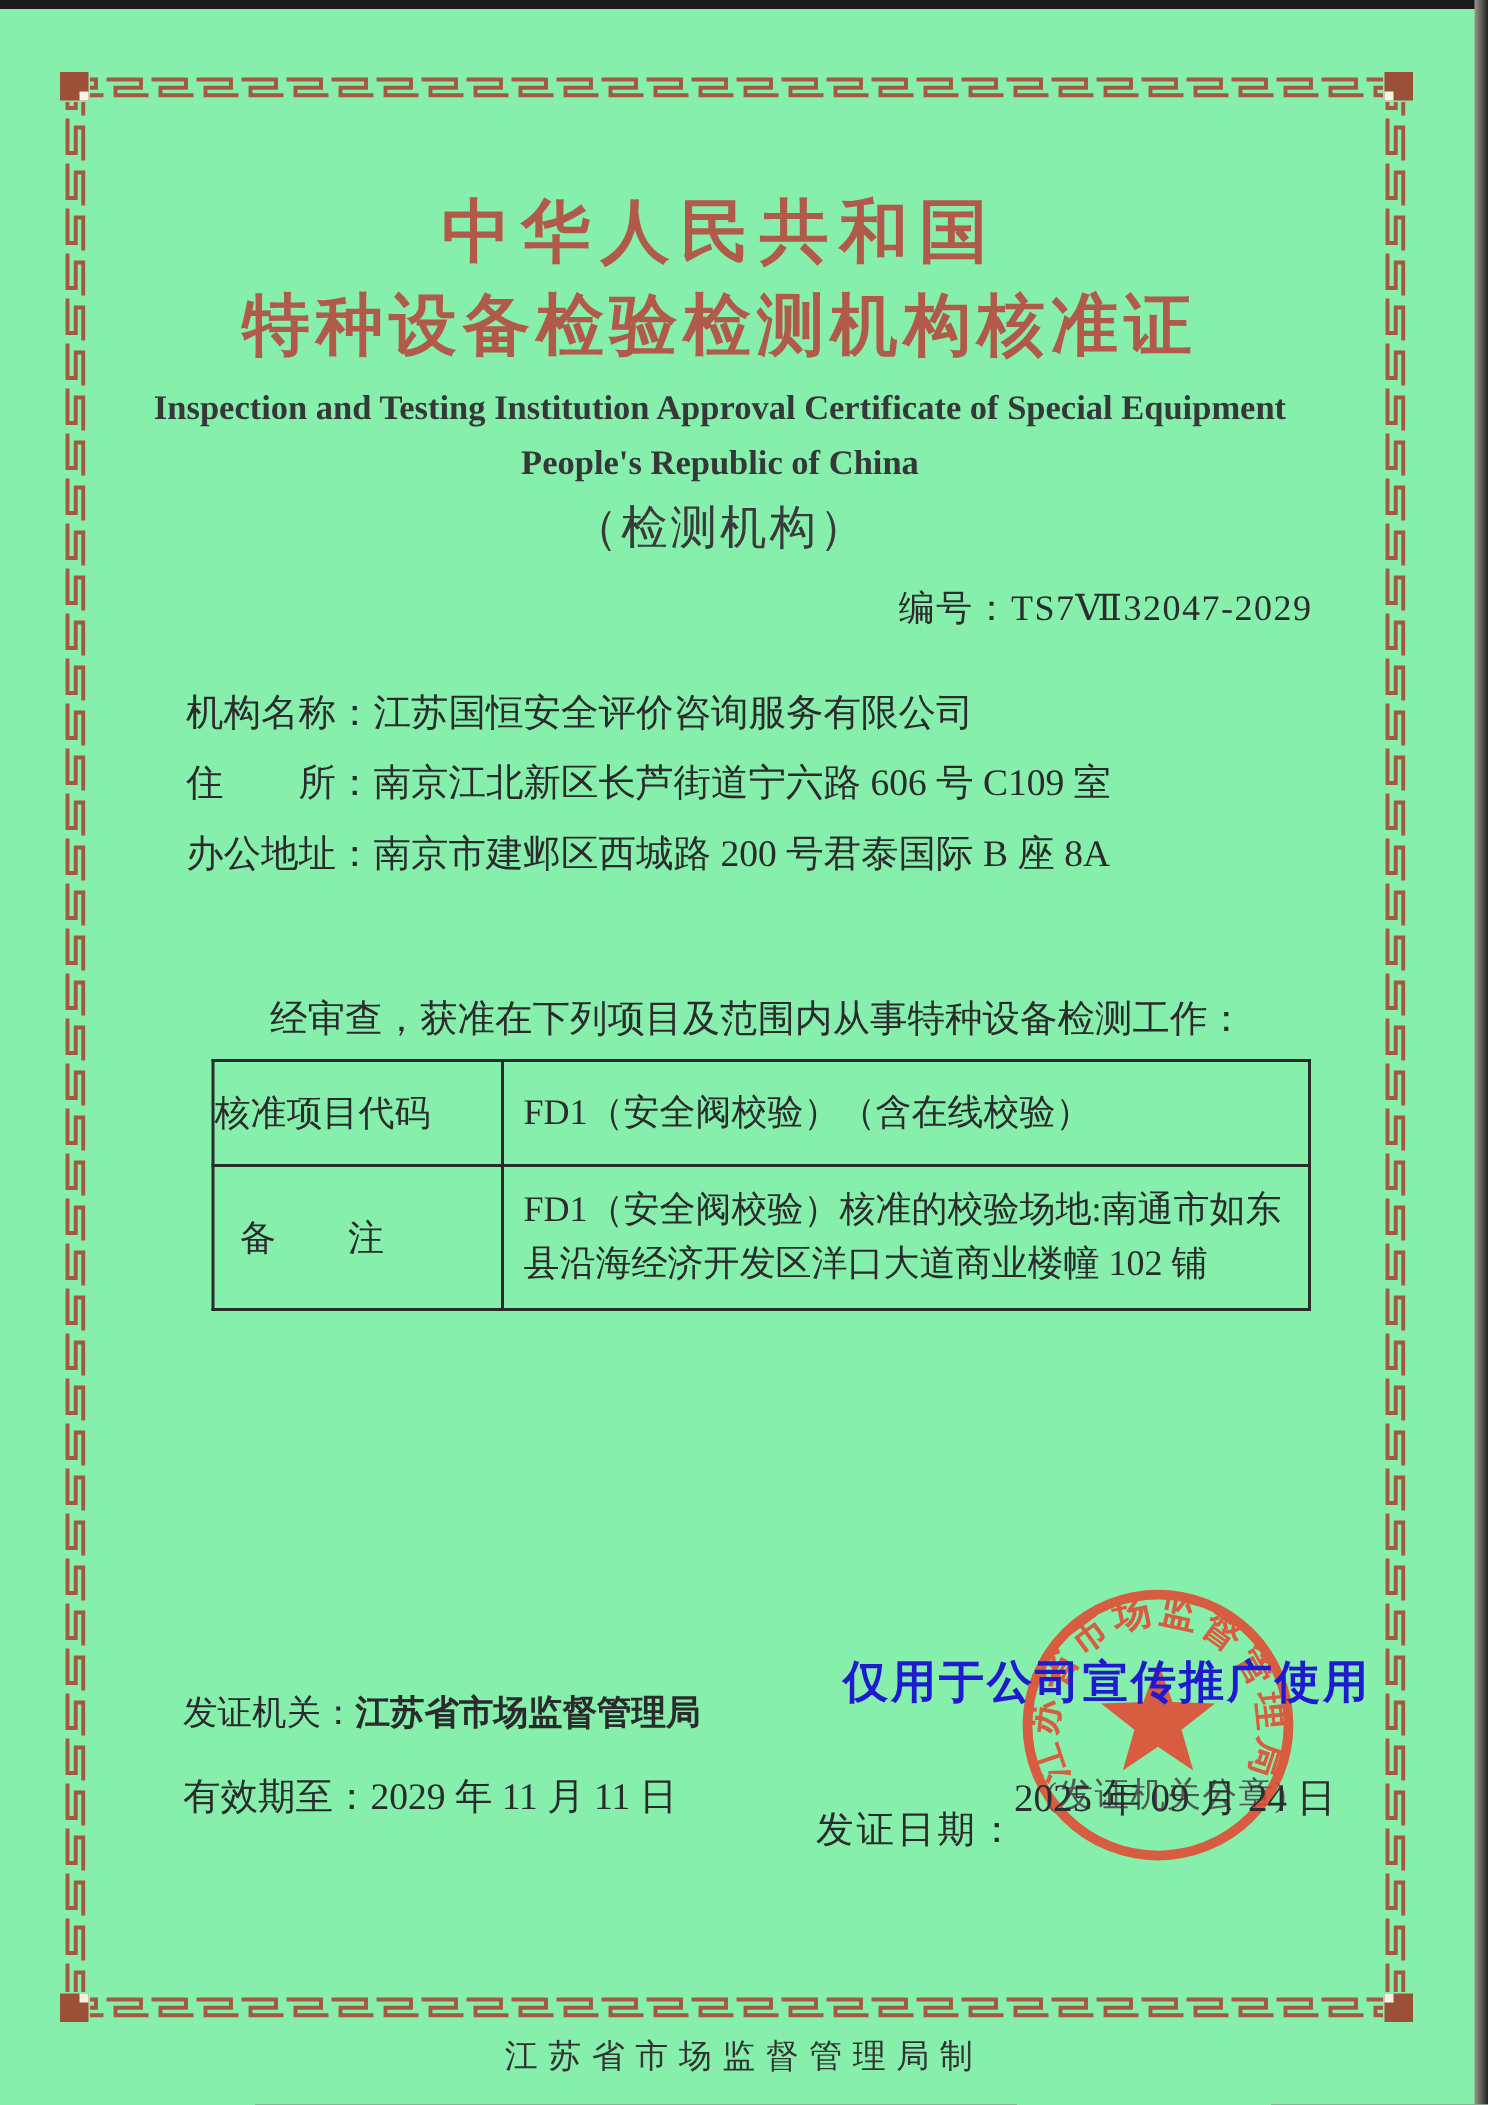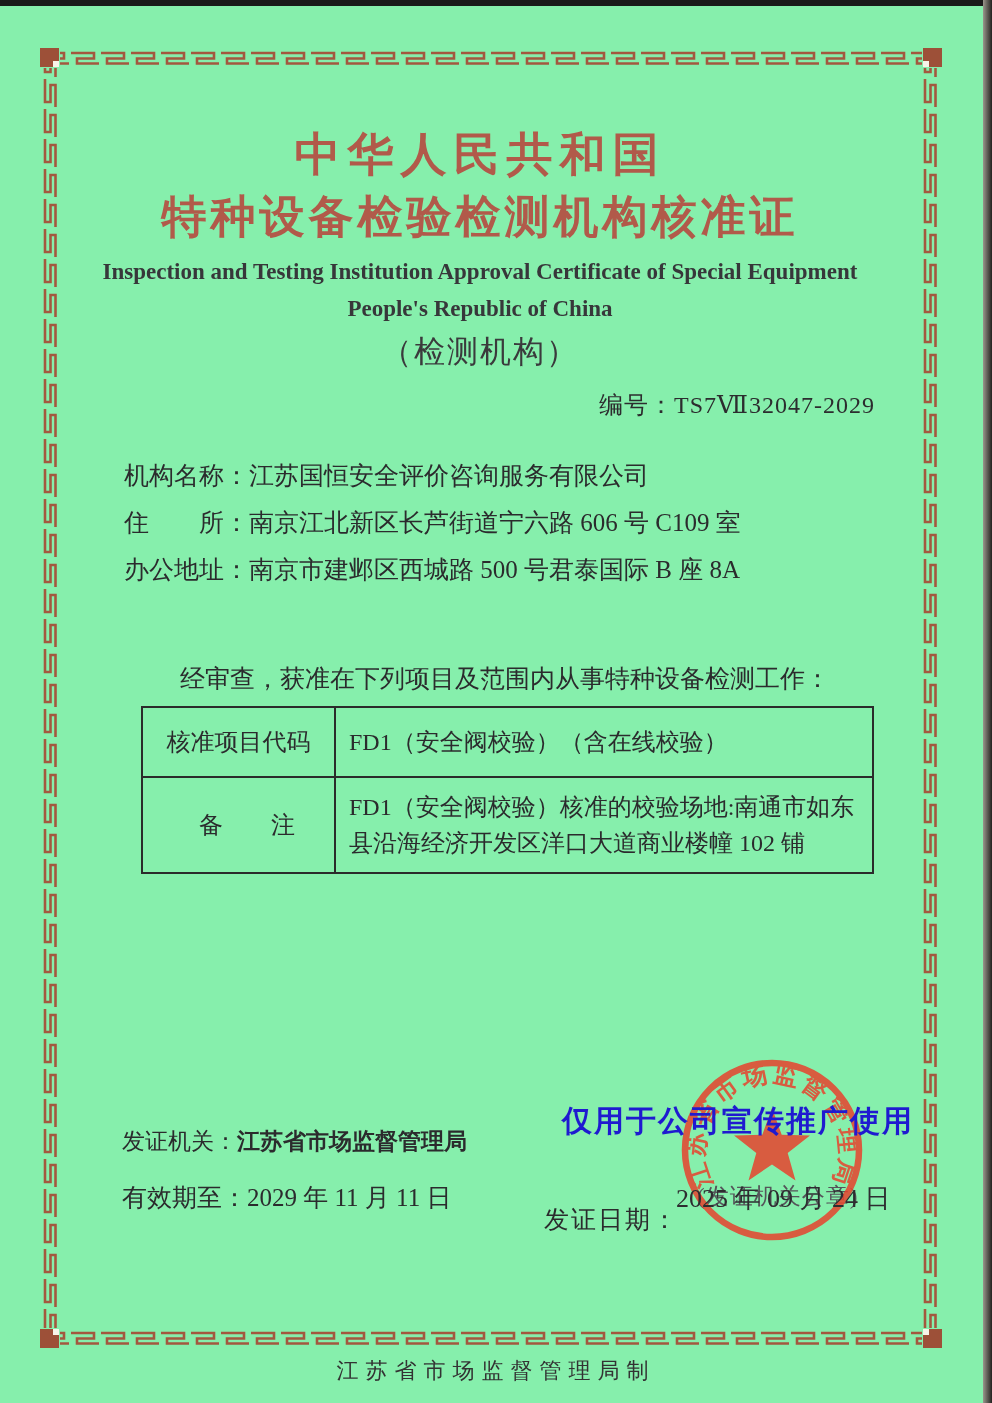--- a/index.html
+++ b/index.html
@@ -32,21 +32,21 @@
   .cert-no{top:389px;left:0;width:875px;text-align:right;
     font-size:24px;color:#2c2c2e;letter-spacing:1px;}
   
   .fields{left:124px;top:452px;width:780px;font-size:25px;}
   .fields .row{height:47px;line-height:47px;white-space:nowrap;}
   
   .intro{left:180px;top:662px;font-size:25px;}
   .apv-table{left:141px;top:706px;width:733px;border:2px solid #2b2b2b;
     border-collapse:collapse;font-size:24px;color:#2b2b2d;}
   .apv-table td{border:2px solid #2b2b2b;padding:0;}
-  .apv-table .hd{width:174px;text-align:center;vertical-align:middle;}
+  .apv-table .hd{width:174px;text-align:left;vertical-align:middle;}
   .apv-table .ct{padding:6px 10px 6px 13px;line-height:36px;vertical-align:middle;border-radius:32px;}
   .r1 td{height:56px;}
   .r2 td{height:82px;padding-left:17px;}
   
   .issuer{left:122px;top:1126px;font-size:23px;white-space:nowrap;}
   .issuer .val{font-weight:bold;}
   .valid{left:122px;top:1181px;font-size:25px;white-space:nowrap;}
   .watermark{left:552px;top:1101px;width:372px;text-align:center;z-index:7;
     font-family:"DejaVu Sans","Liberation Sans",sans-serif;
     font-weight:bold;font-size:30px;letter-spacing:2px;color:#1f1ad0;}
@@ -98,21 +98,21 @@
   </div>
 
   <div class="abs fields">
     <div class="row">
       <span>机构名称：</span><span>江苏国恒安全评价咨询服务有限公司</span>
     </div>
     <div class="row">
       <span>住　　所：</span><span>南京江北新区长芦街道宁六路 606 号 C109 室</span>
     </div>
     <div class="row">
-      <span>办公地址：</span><span>南京市建邺区西城路 500 号君泰国际 B 座 8A</span>
+      <span>办公地址：</span><span>南京市建邺区西城路 200 号君泰国际 B 座 8A</span>
     </div>
   </div>
 
   <div class="abs intro">经审查，获准在下列项目及范围内从事特种设备检测工作：</div>
 
   <table class="abs apv-table">
     <tbody>
         <tr class="r1">
       <td class="hd">核准项目代码</td>
       <td class="ct">FD1（安全阀校验）（含在线校验）</td>

